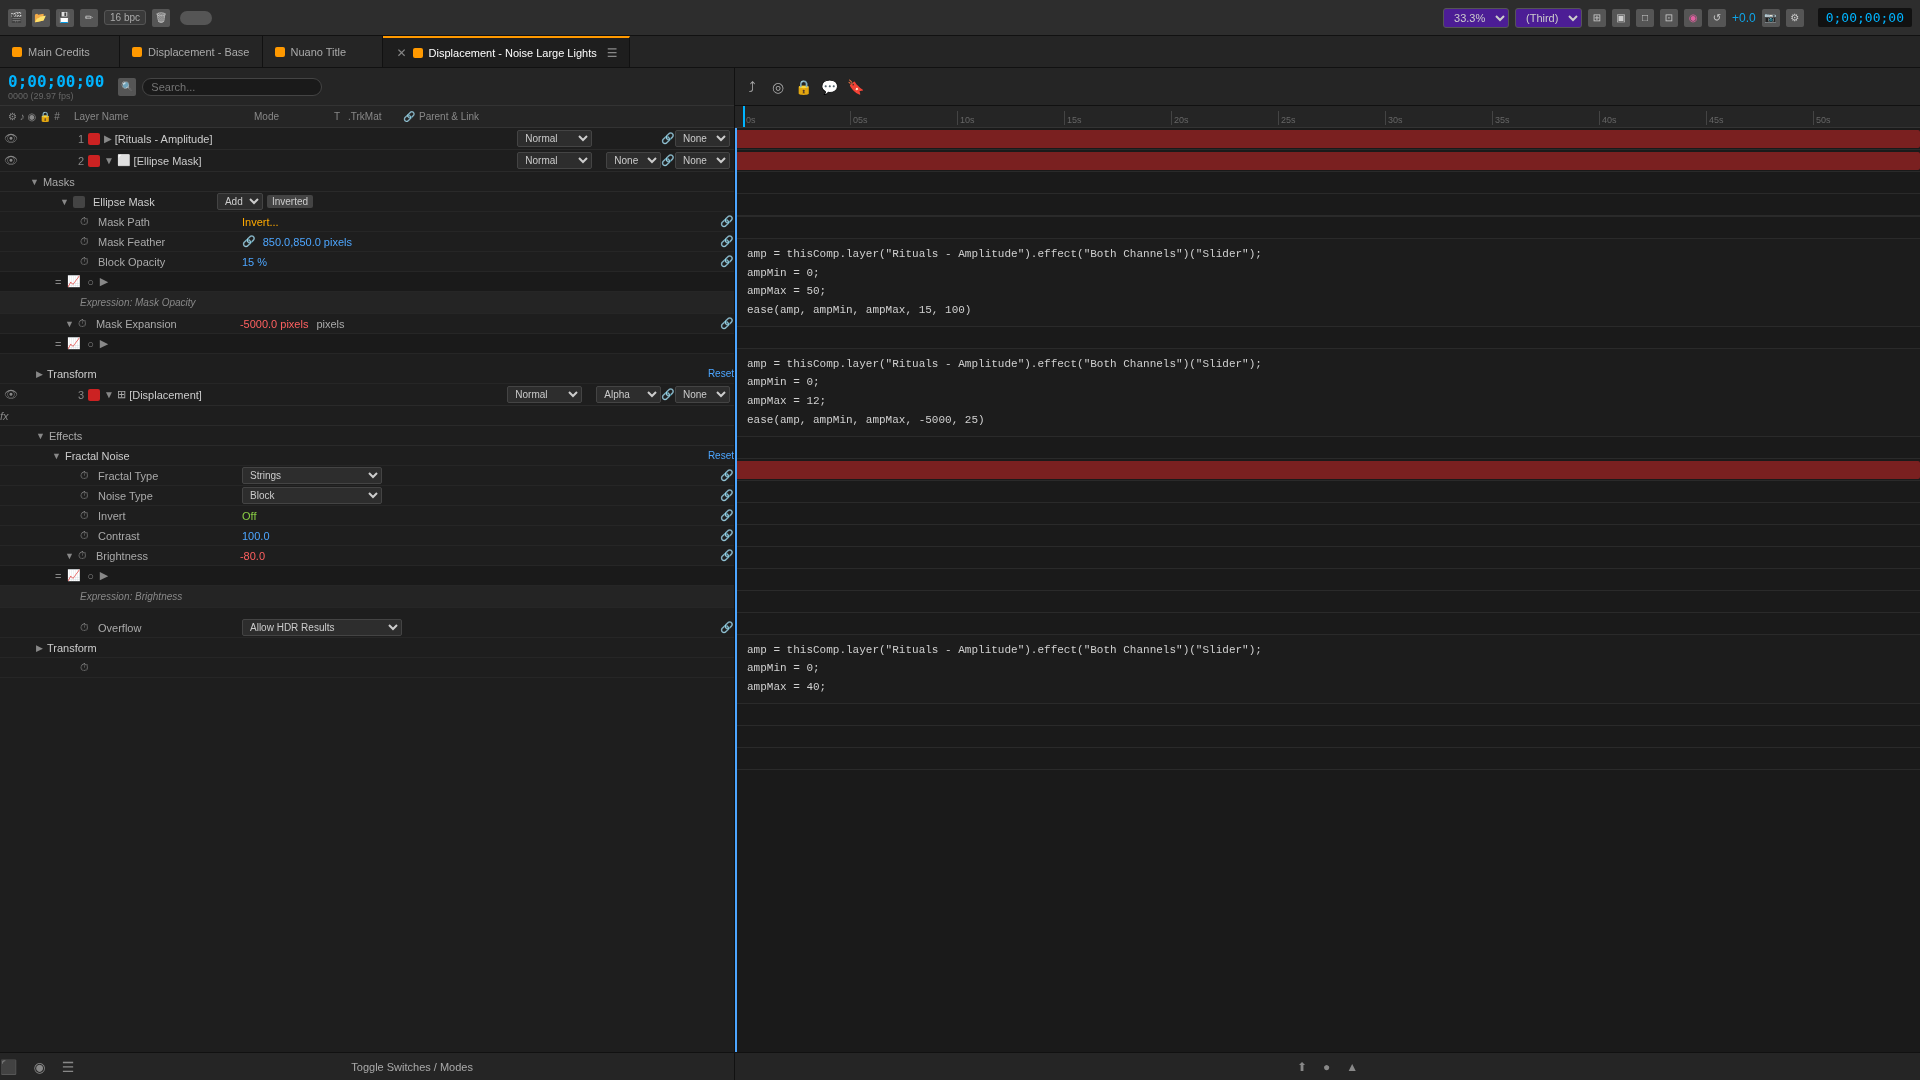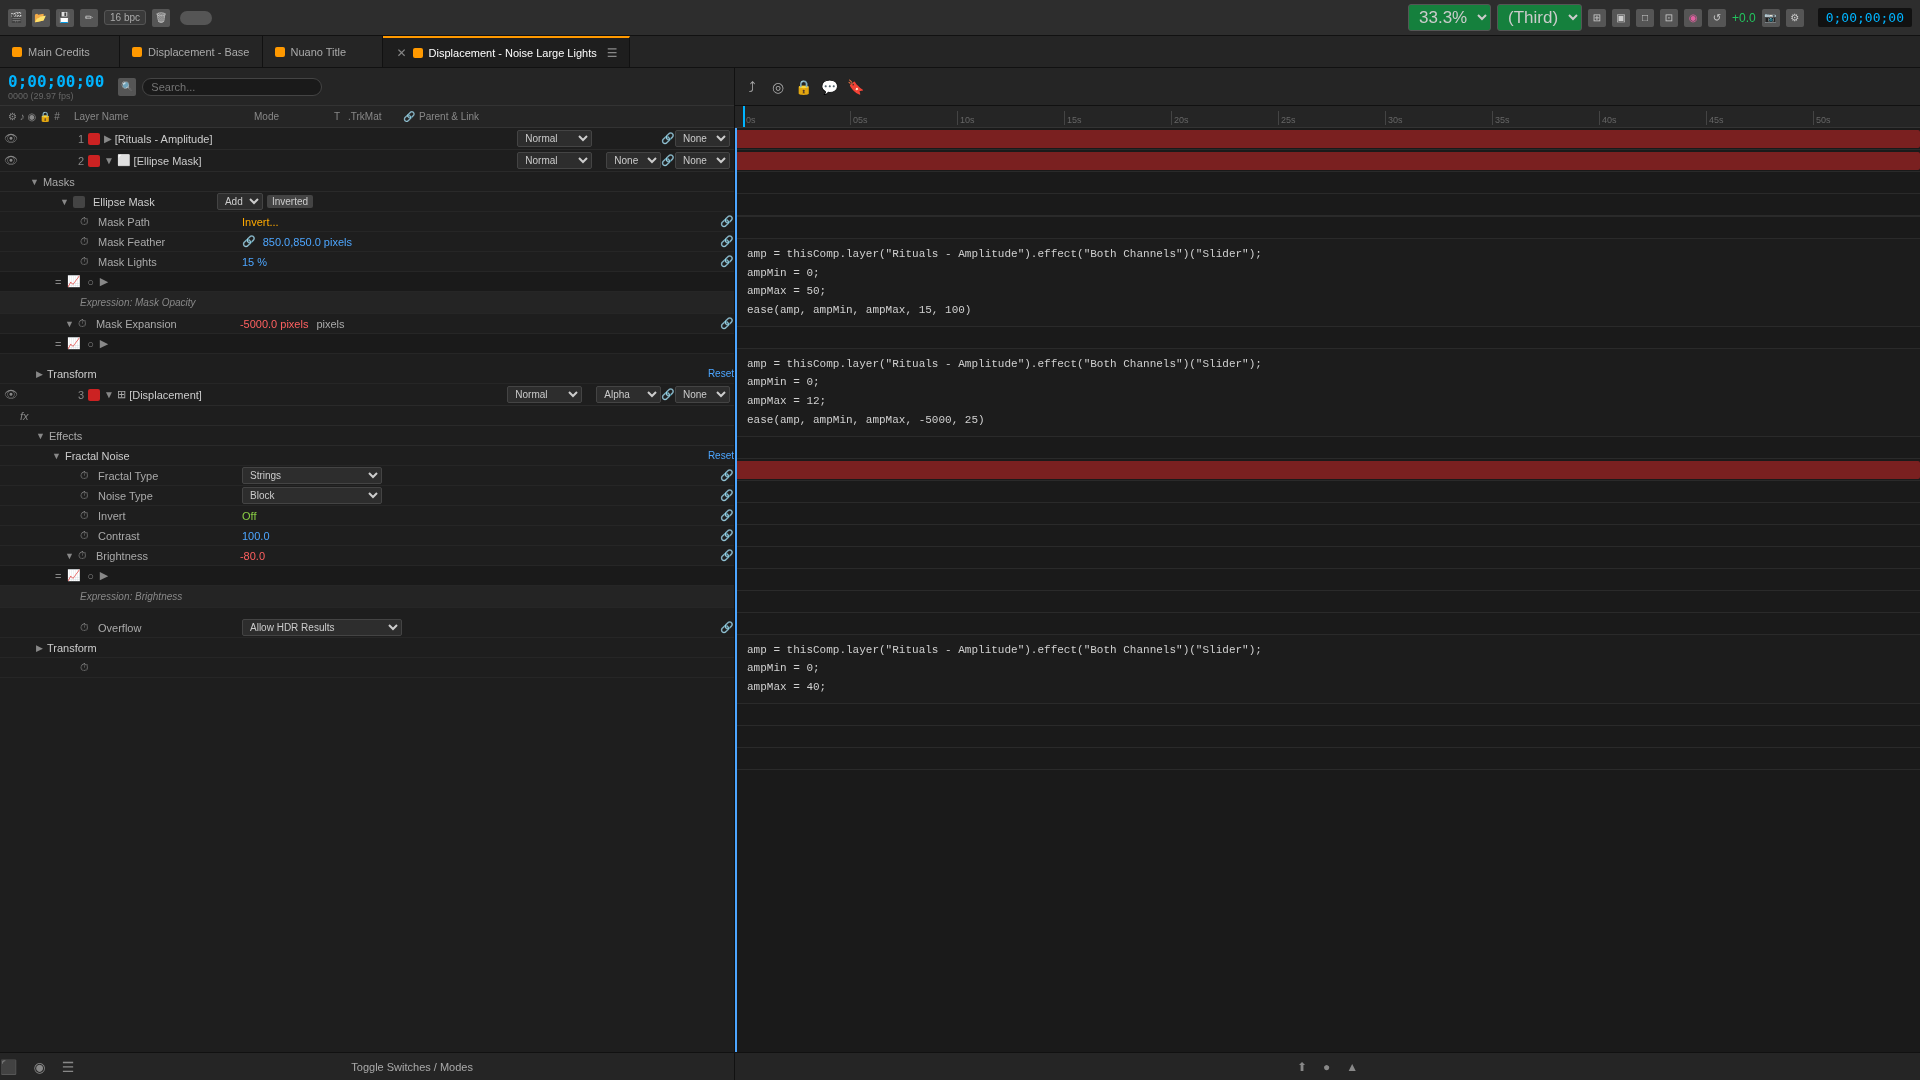--- a/index.html
+++ b/index.html
@@ -33,37 +33,37 @@
     .bpc-badge {
       background: #3a3a3a;
       border: 1px solid #555;
       border-radius: 3px;
       padding: 1px 5px;
       font-size: 10px;
       color: #aaa;
     }
     .toolbar-spacer { flex: 1; }
     .zoom-select {
-      background: #15803d;
+      background: #4c1d95;
       border: 1px solid #555;
       color: #ccc;
-      font-size: 17px;
+      font-size: 11px;
       padding: 2px 6px;
       border-radius: 3px;
     }
     .timecode-display {
       background: #111;
       color: #00b4ff;
       font-family: monospace;
       font-size: 13px;
       padding: 2px 8px;
       border-radius: 2px;
       margin-left: 8px;
     }
-    .blue-text { color: #22c55e; }
+    .blue-text { color: #0ea5e9; }
 
     
     .tabs-row {
       background: #252525;
       height: 32px;
       display: flex;
       align-items: stretch;
       border-bottom: 1px solid #111;
       padding-left: 0;
     }
@@ -520,21 +520,21 @@
       <div class="prop-row" style="padding-left:80px;">
         <span class="prop-stopwatch">⏱</span>
         <span class="prop-name">Mask Feather</span>
         <span style="color:#888;font-size:11px;margin-right:3px;">🔗</span>
         <span class="prop-value">850.0,850.0 pixels</span>
         <span class="link-icon" style="margin-left:auto;">🔗</span>
       </div>
 
       <div class="prop-row" style="padding-left:80px;">
         <span class="prop-stopwatch">⏱</span>
-        <span class="prop-name">Mask Lights</span>
+        <span class="prop-name">Block Opacity</span>
         <span class="prop-value">15 %</span>
         <span class="link-icon" style="margin-left:auto;">🔗</span>
       </div>
 
       <div class="expression-row">
         <span class="expr-icon">=</span>
         <span class="expr-icon">📈</span>
         <span class="expr-icon">○</span>
         <span class="expr-icon">▶</span>
       </div>
@@ -582,21 +582,21 @@
         <span style="width:14px;"></span>
         <select class="layer-link-select" style="width:65px;">
           <option>Alpha</option>
         </select>
         <span class="link-icon">🔗</span>
         <select class="layer-link-select">
           <option>None</option>
         </select>
       </div>
 
-      <div style="height:20px;display:flex;align-items:center;padding-left:20px;border-bottom:1px solid #2a2a2a;">
+      <div style="height:20px;display:flex;align-items:center;padding-left:0;border-bottom:1px solid #2a2a2a;">
         <span class="fx-label">fx</span>
       </div>
 
       <div class="prop-group-header" style="padding-left:36px;">
         <span class="chevron">▼</span>
         <span>Effects</span>
       </div>
 
       <div class="prop-row" style="padding-left:52px;">
         <span class="chevron">▼</span>

